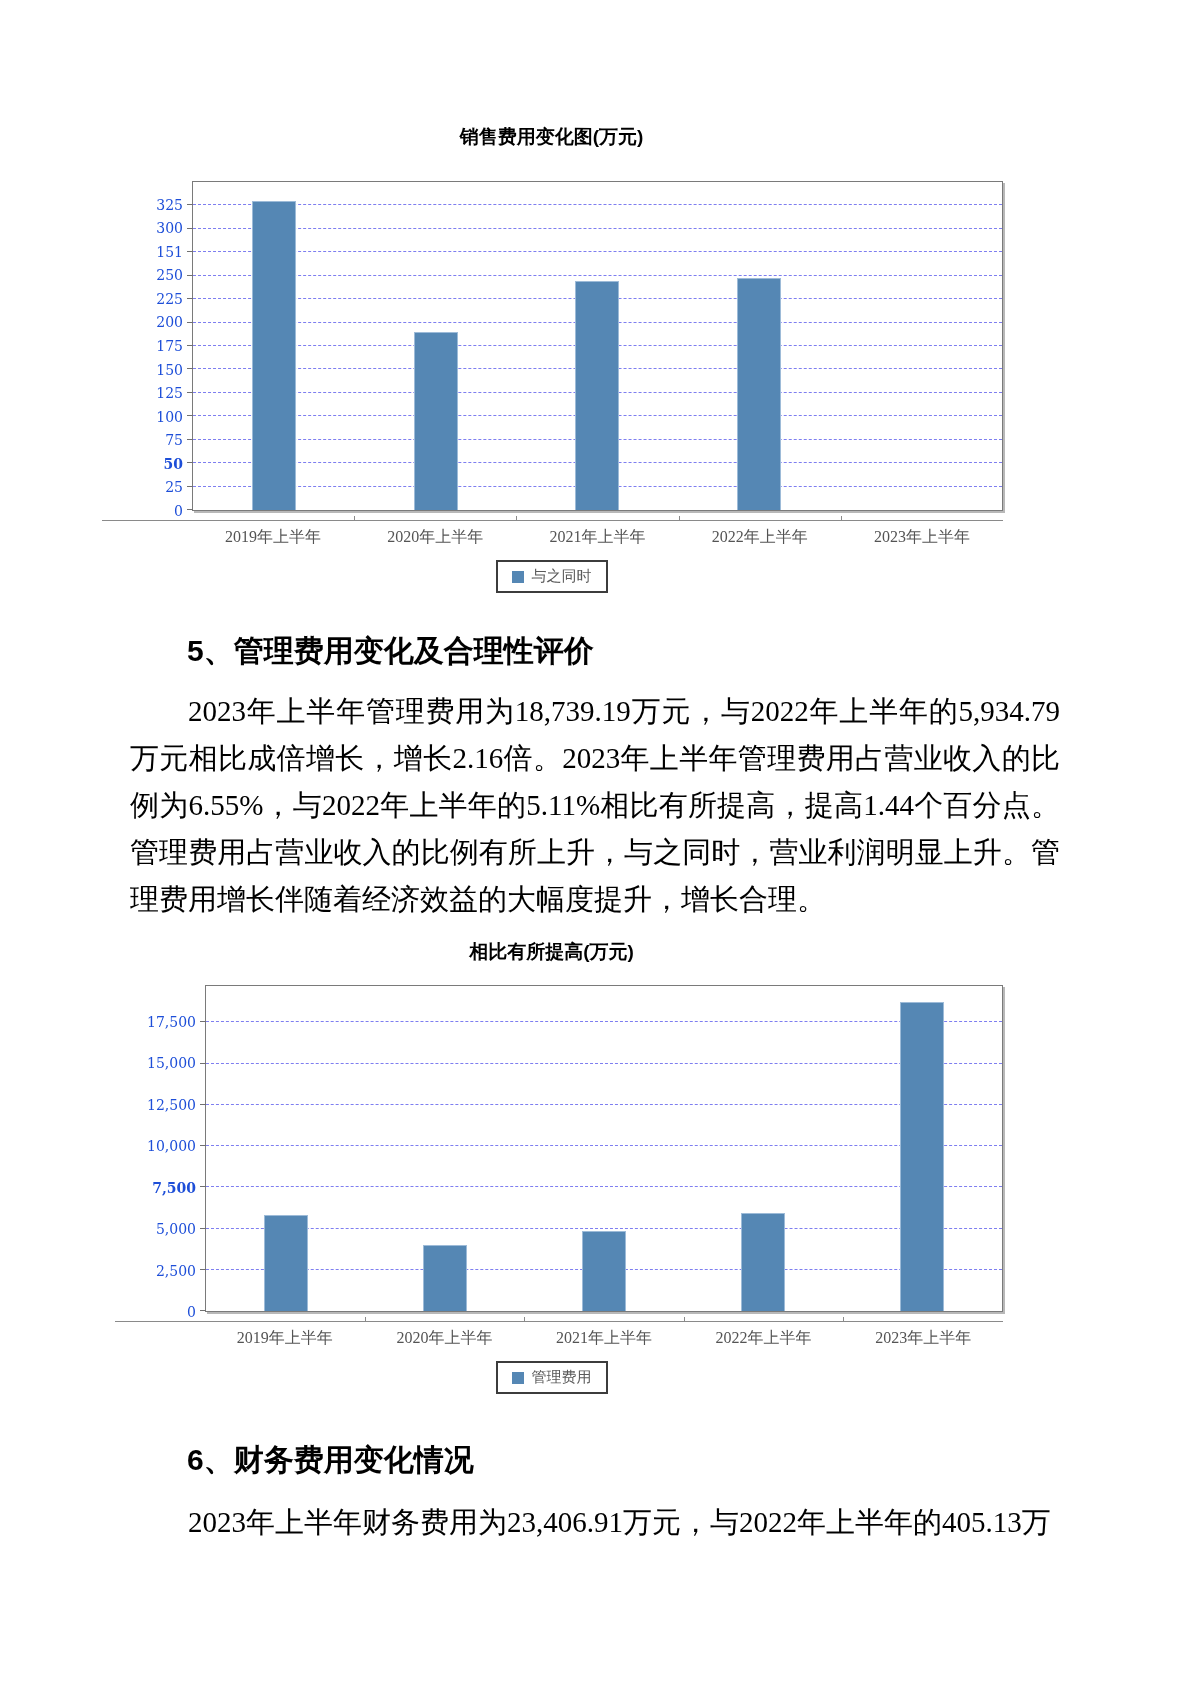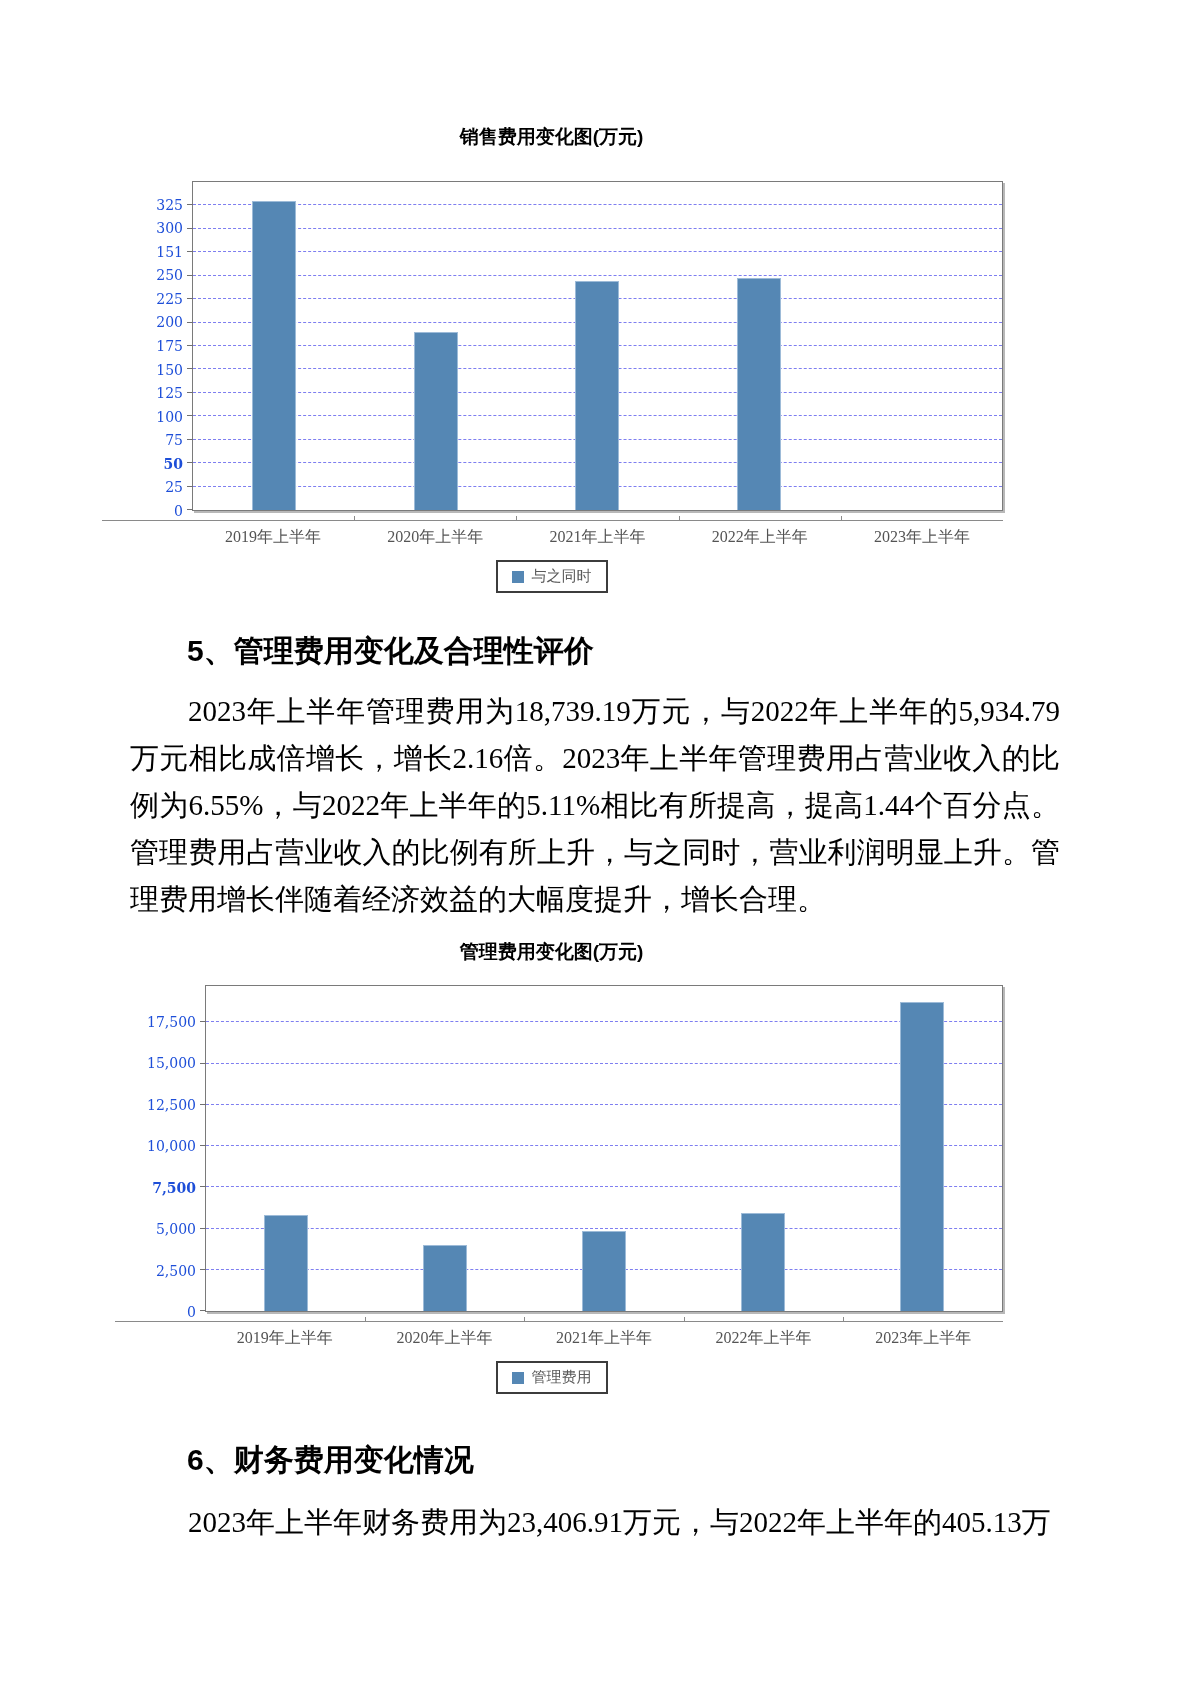--- a/index.html
+++ b/index.html
@@ -216,21 +216,21 @@
       <div class="legend">
         <span class="swatch"></span>
         <span class="legend-text">与之同时</span>
       </div>
     </div>
 
     <h2 class="section-heading heading5">5、管理费用变化及合理性评价</h2>
     <p class="body-text para5">2023年上半年管理费用为18,739.19万元，与2022年上半年的5,934.79万元相比成倍增长，增长2.16倍。2023年上半年管理费用占营业收入的比例为6.55%，与2022年上半年的5.11%相比有所提高，提高1.44个百分点。管理费用占营业收入的比例有所上升，与之同时，营业利润明显上升。管理费用增长伴随着经济效益的大幅度提升，增长合理。</p>
 
     <div class="chart chart2">
-      <div class="chart-title">管理费用变化图(万元)</div>
+      <div class="chart-title">相比有所提高(万元)</div>
       <div class="plot-row">
         <div class="y-axis">
             <div class="yticklabel" style="bottom: 0%;">0</div>
             <div class="yticklabel" style="bottom: 12.6904%;">2,500</div>
             <div class="yticklabel" style="bottom: 25.3807%;">5,000</div>
             <div class="yticklabel" style="bottom: 38.0711%; font-weight: bold;">7,500</div>
             <div class="yticklabel" style="bottom: 50.7614%;">10,000</div>
             <div class="yticklabel" style="bottom: 63.4518%;">12,500</div>
             <div class="yticklabel" style="bottom: 76.1421%;">15,000</div>
             <div class="yticklabel" style="bottom: 88.8325%;">17,500</div>

